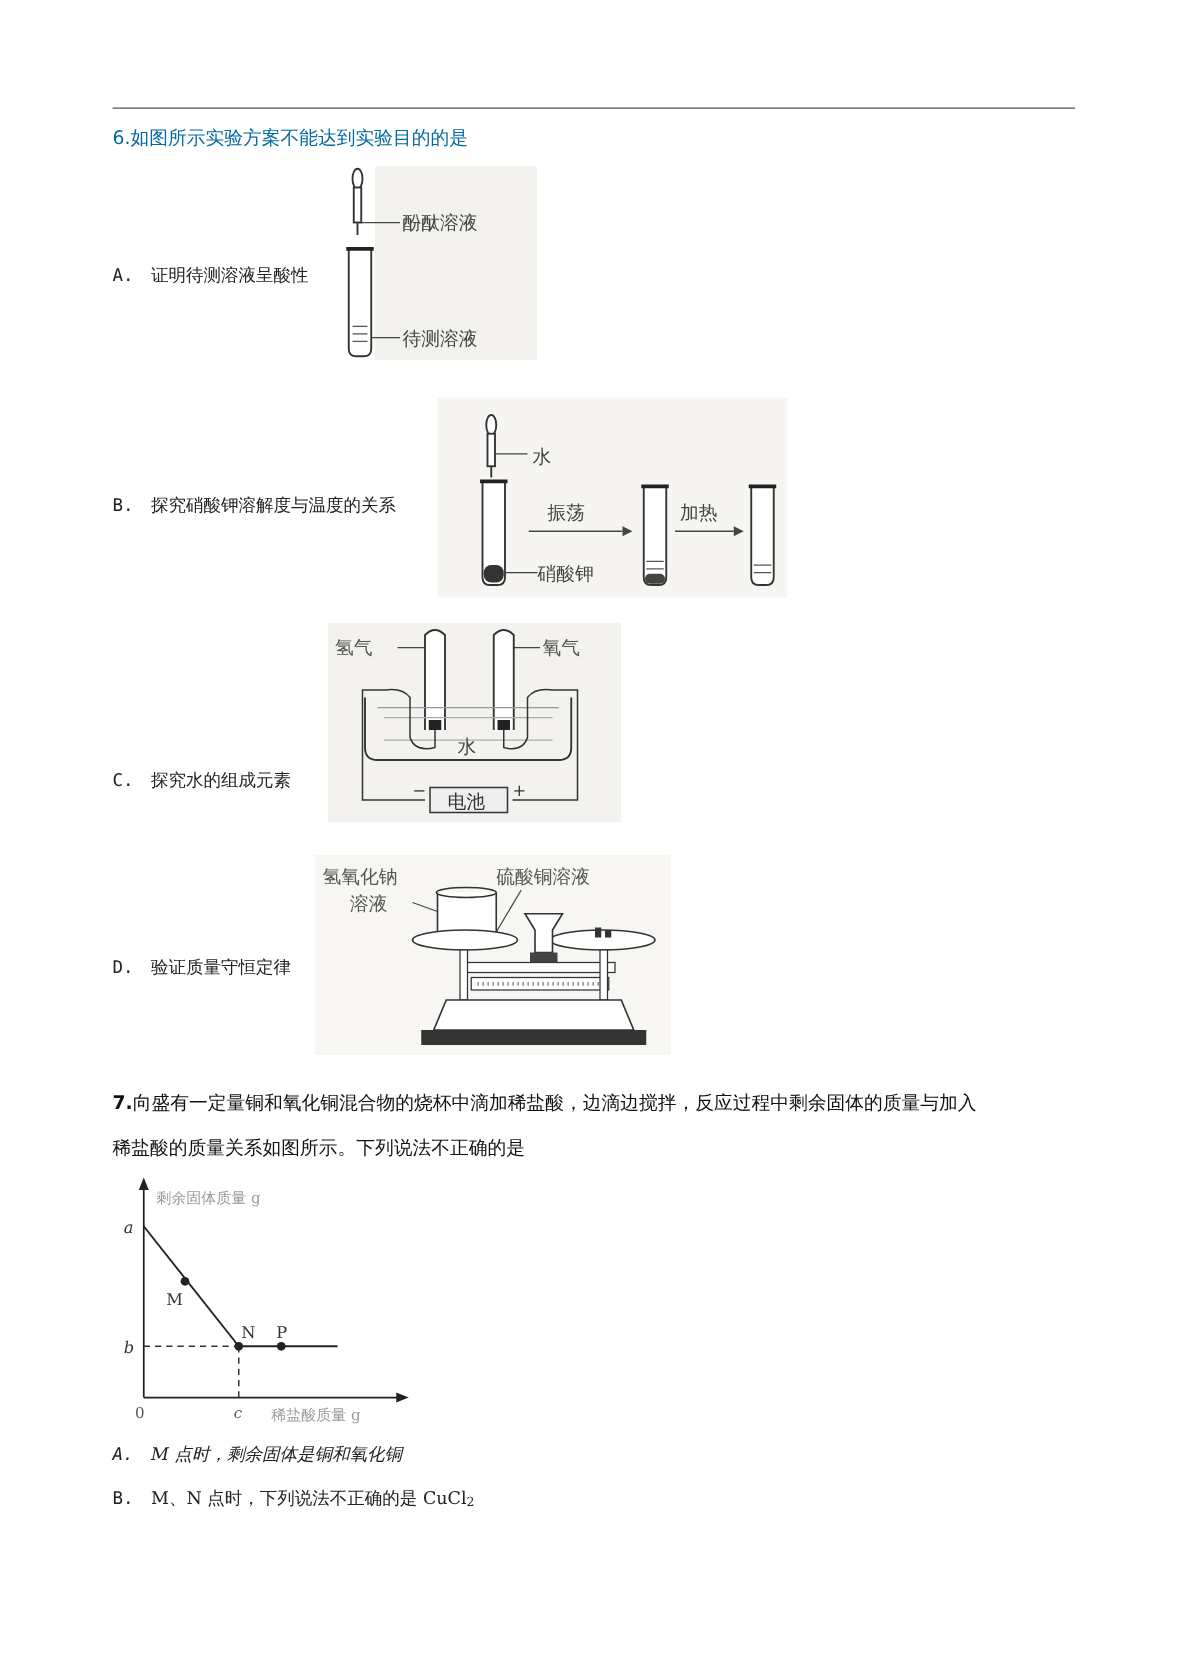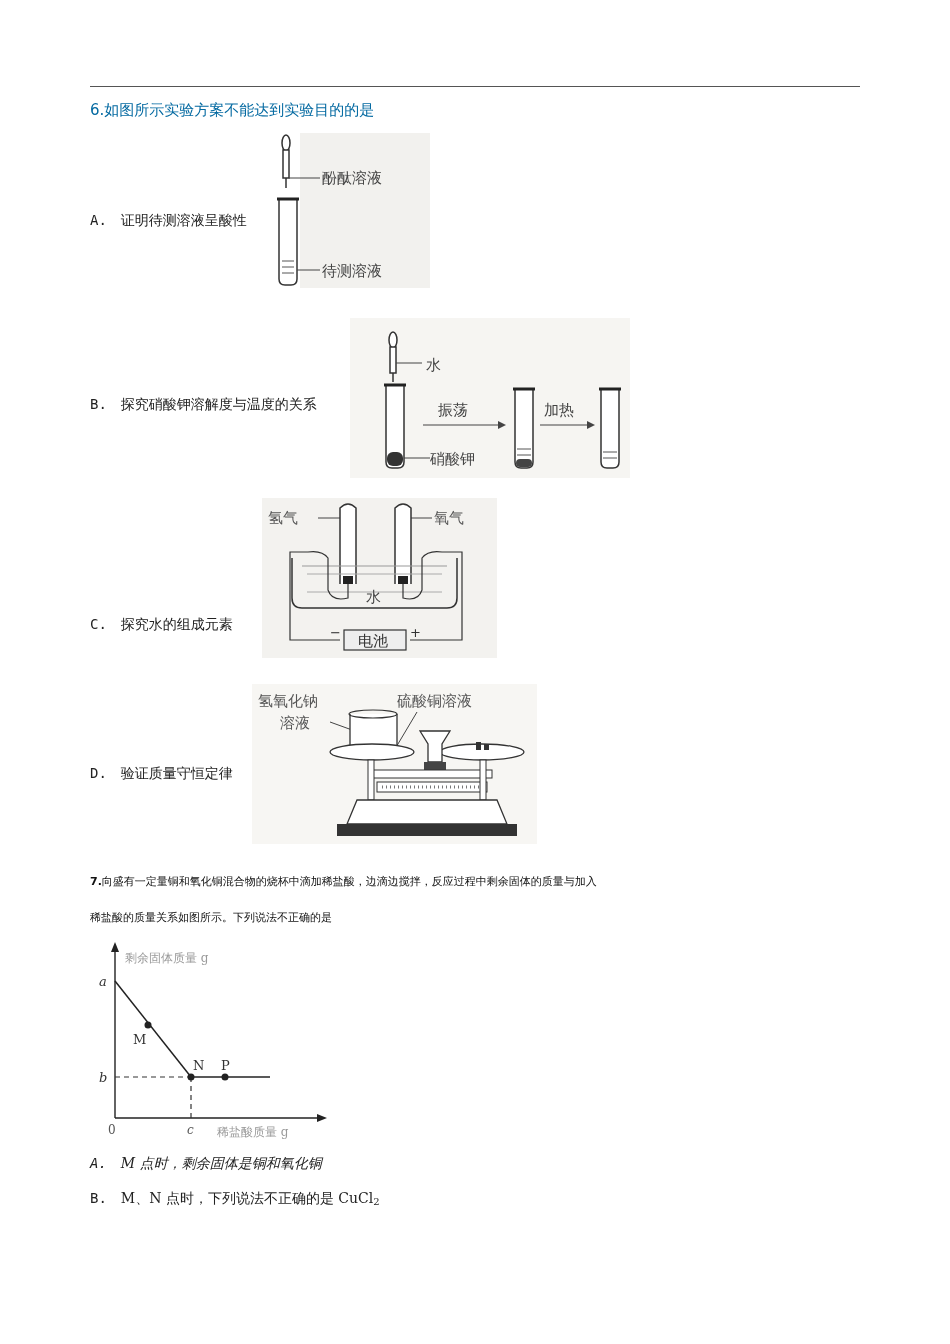--- a/index.html
+++ b/index.html
@@ -3,21 +3,21 @@
 <meta charset="utf-8">
 <style>
   html, body { margin: 0; padding: 0; background: #ffffff; }
   body {
     width: 950px; height: 1344px; position: relative; overflow: hidden;
     font-family: "DejaVu Sans", "Liberation Sans", sans-serif;
     color: #1a1a1a;
   }
   .rule { position: absolute; left: 90px; top: 86px; width: 770px; height: 1px; background: #555; }
   .q-title { position: absolute; left: 90px; font-size: 15px; line-height: 22px; color: #0369a1; }
-  .q7-line { position: absolute; left: 90px; font-size: 11px; line-height: 22px; color: #111; white-space: nowrap; }
+  .q7-line { position: absolute; left: 90px; font-size: 15px; line-height: 22px; color: #111; white-space: nowrap; }
   .opt { position: absolute; left: 90px; font-size: 14px; color: #222; font-family: "DejaVu Serif", "Liberation Serif", serif; }
   .opt .letter { font-family: "DejaVu Sans Mono", "Liberation Mono", monospace; margin-right: 14px; }
   .fig { position: absolute; }
   .fig svg { display: block; }
   .sub { font-size: 10px; vertical-align: -2px; }
 </style>
 </head>
 <body>
 
 <div class="rule"></div>

